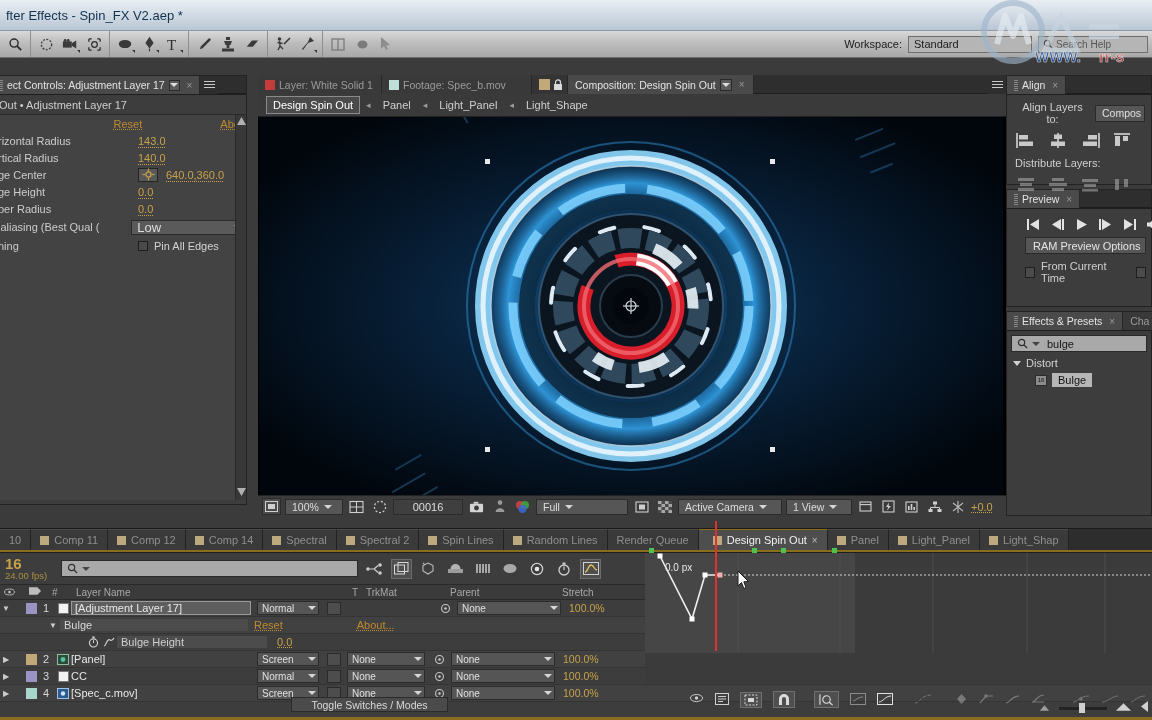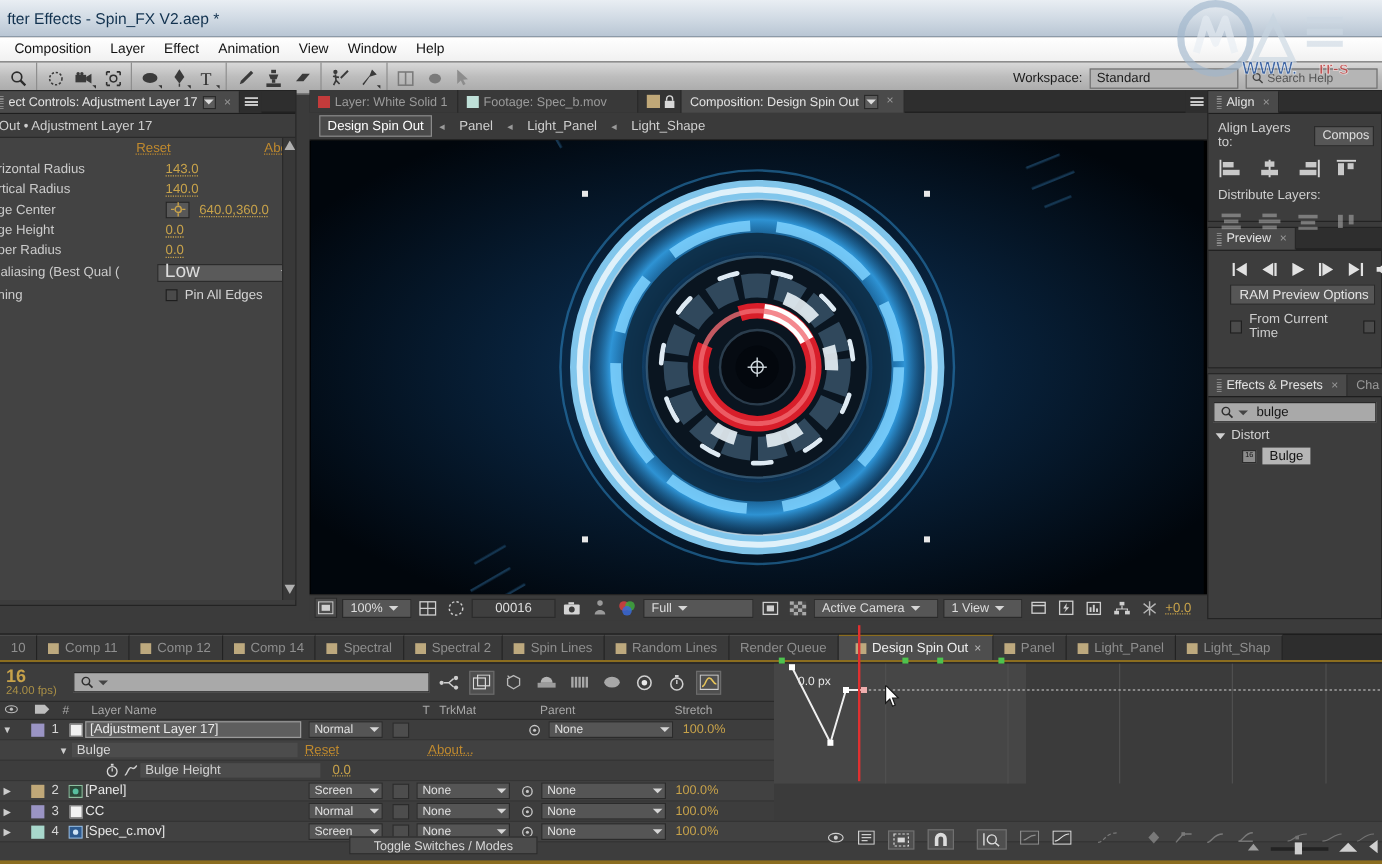--- a/index.html
+++ b/index.html
@@ -87,21 +87,21 @@
             padding-left:7px; font-size:11px; color:#cfcfcf; border-bottom:1px solid #2a2a2a; }
   .ec-body { background:#434343; height:385px; position:relative; overflow:hidden; }
   .ec-row { height:17px; display:flex; align-items:center; font-size:11px; padding-left:6px; }
   .ec-name { width:140px; color:#cccccc; white-space:nowrap; overflow:hidden; }
   .ec-val { color:#c7a24a; text-decoration:underline; text-decoration-style:dotted;
             text-underline-offset:2px; }
   .ec-link { color:#c08a2e; text-decoration:underline; text-decoration-style:dotted; }
   .ec-dd {
     width:120px; height:15px; background:#5a5a5a; border:1px solid #2b2b2b;
     display:flex; align-items:center; justify-content:space-between;
-    padding:0 3px 0 5px; color:#ddd; font-size:16px;
+    padding:0 3px 0 5px; color:#ddd; font-size:13px;
   }
   .ec-chk { width:10px;height:10px;background:#4a4a4a;border:1px solid #1e1e1e; margin-right:6px;}
   .xy-btn { width:20px;height:14px;background:#585858;border:1px solid #242424;
             display:flex;align-items:center;justify-content:center;margin-right:8px; }
   .ec-scroll { position:absolute; right:0; top:0; width:11px; height:100%; background:#383838;
                border-left:1px solid #2a2a2a; }
 
   
   #comp { position:absolute; left:258px; top:75px; width:748px; height:443px; }
   .comp-tabs { height:19px; display:flex; background:#2e2e2e; }
@@ -206,29 +206,20 @@
 </style>
 </head>
 <body>
 
 <div id="app">
 
   <div class="titlebar">
     <span>fter Effects - Spin_FX V2.aep *</span>
   </div>
 
-  <div class="menubar">
-    <span class="mi">Composition</span>
-    <span class="mi">Layer</span>
-    <span class="mi">Effect</span>
-    <span class="mi">Animation</span>
-    <span class="mi">View</span>
-    <span class="mi">Window</span>
-    <span class="mi">Help</span>
-  </div>
 
   <div class="toolbar">
     <div class="tgrp">
       <div class="tbtn">
         <svg width="15" height="15" viewBox="0 0 16 16">
             <circle cx="6.5" cy="6.5" r="4.3" fill="none" stroke="#2b2b2b" stroke-width="1.5"></circle>
             <line x1="9.8" y1="9.8" x2="14" y2="14" stroke="#2b2b2b" stroke-width="2"></line>
           </svg>
       </div>
     </div>
@@ -661,21 +652,21 @@
     <div class="rp" style="height:110px;">
       <div class="tabstrip">
         <div class="tab active">
           <span class="grip"></span>
           <span>Align</span>
           <span class="x">×</span>
         </div>
         <div class="tabfill"></div>
       </div>
       <div class="rp-body">
-        <div style="display:flex;align-items:center;gap:5px;">
+        <div style="display:flex;align-items:center;gap:5px;text-align:center;">
           <span class="rp-label">Align Layers to:</span>
           <span class="rp-dd" style="flex:1;min-width:50px;">
             <span>Compos</span>
           </span>
         </div>
         <div class="align-row">
           <span class="al-ic">
             <svg width="20" height="15" viewBox="0 0 20 15">
                 <line x1="1" y1="0" x2="1" y2="15" stroke="#d6d6d6" stroke-width="1.6"></line>
                 <rect x="3" y="2" width="9" height="4.5" fill="#c9c9c9"></rect>

